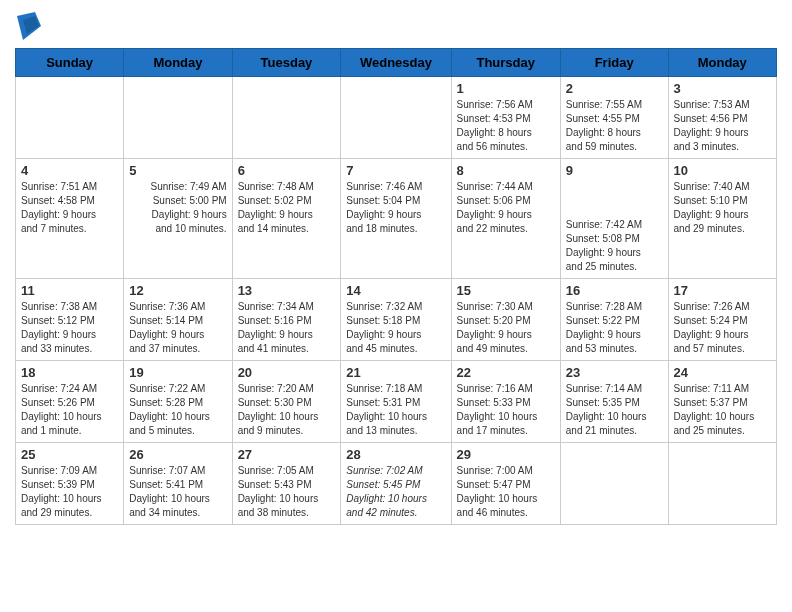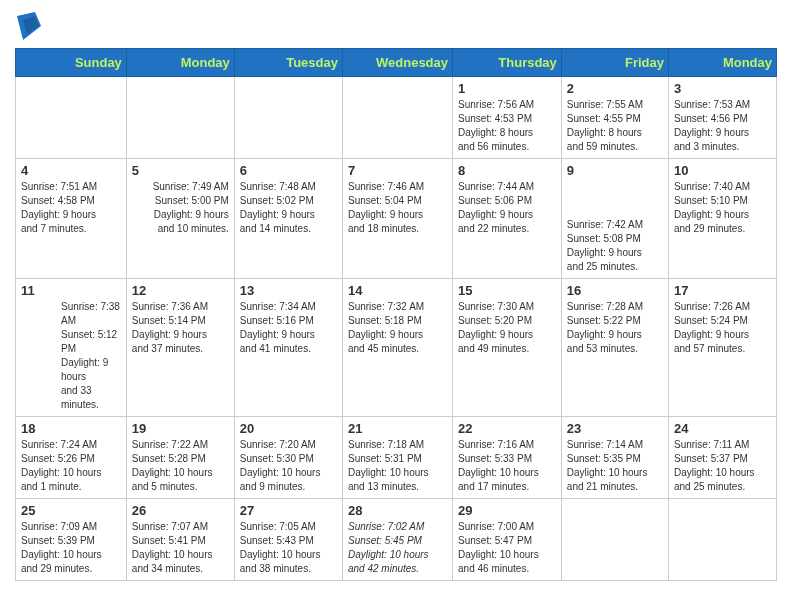--- a/index.html
+++ b/index.html
@@ -59,23 +59,23 @@
       font-size: 16px;
       color: #555;
     }
     .calendar {
       width: 100%;
       border-collapse: collapse;
       font-size: 11px;
     }
     .calendar thead th {
       background-color: #2272c3;
-      color: #bef264;
+      color: #000000;
       padding: 6px 4px;
-      text-align: right;
+      text-align: center;
       font-size: 13px;
       font-weight: bold;
       border: 1px solid #1a5fa0;
     }
     .calendar tbody td {
       border: 1px solid #ccc;
       vertical-align: top;
       padding: 4px 5px;
       width: 113px;
       height: 80px;
@@ -208,21 +208,21 @@
             <span class="day-number">10</span>
             <div class="day-info" style="white-space: pre-line;">Sunrise: 7:40 AM
 Sunset: 5:10 PM
 Daylight: 9 hours
 and 29 minutes.</div>
           </td>
         </tr>
         <tr>
           <td>
             <span class="day-number">11</span>
-            <div class="day-info" style="white-space: pre-line; margin-left: 40px;">Sunrise: 7:38 AM
+            <div class="day-info" style="white-space: pre-line;">Sunrise: 7:38 AM
 Sunset: 5:12 PM
 Daylight: 9 hours
 and 33 minutes.</div>
           </td>
           <td>
             <span class="day-number">12</span>
             <div class="day-info" style="white-space: pre-line;">Sunrise: 7:36 AM
 Sunset: 5:14 PM
 Daylight: 9 hours
 and 37 minutes.</div>

